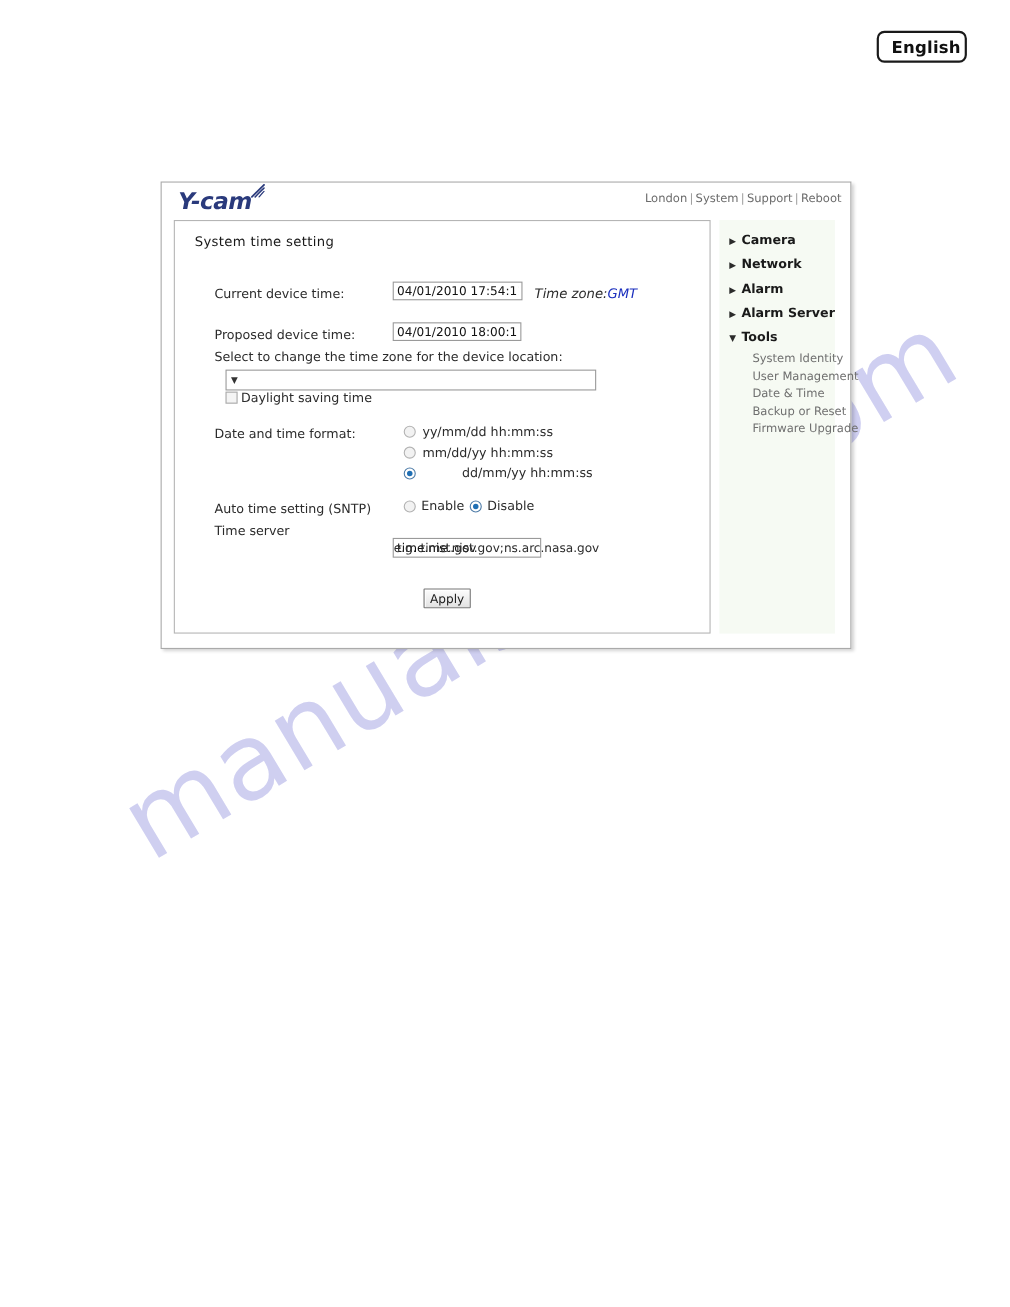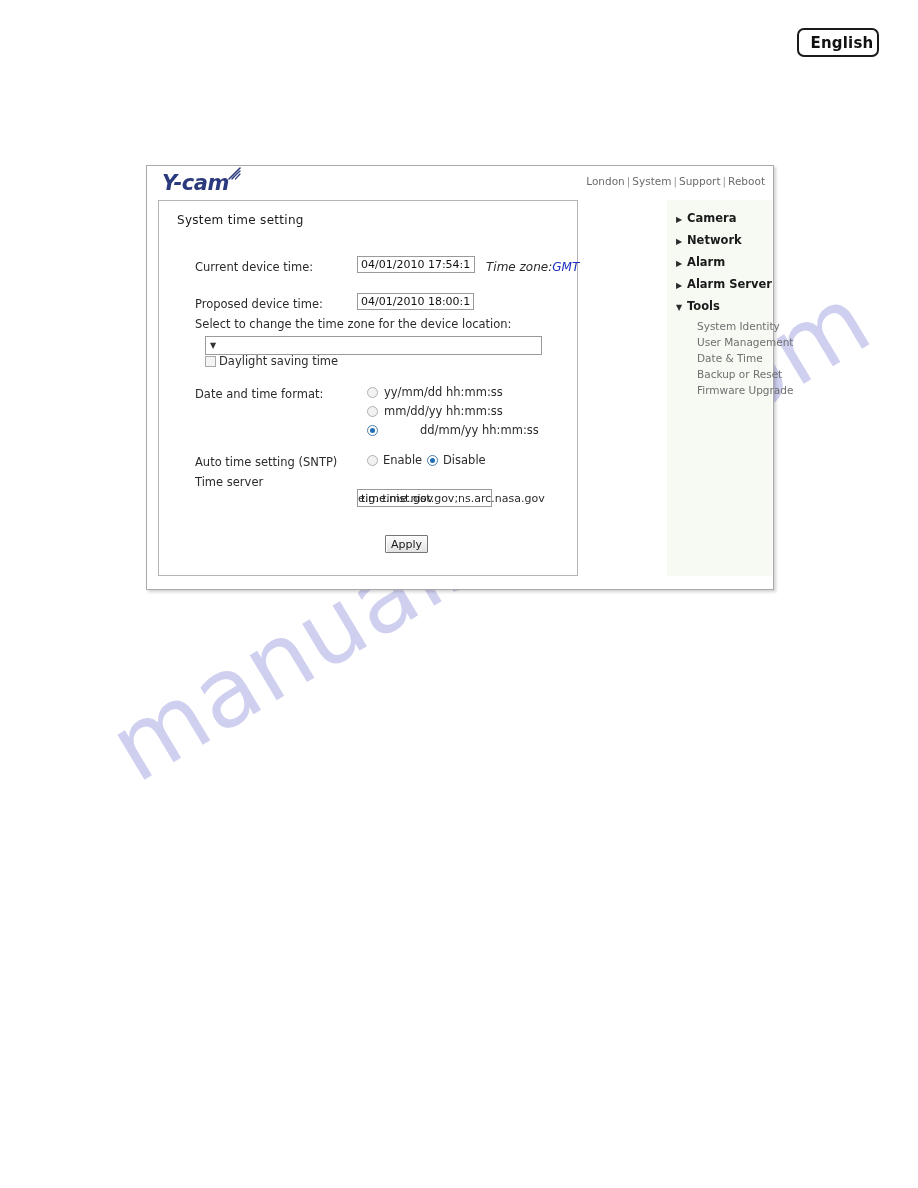--- a/index.html
+++ b/index.html
@@ -120,21 +120,21 @@
   #top-nav .nav-sep {
     color: #9a9a9a;
     padding: 0 2px;
   }
 
   
   #content-box {
     position: absolute;
     left: 11px;
     top: 34px;
-    width: 420px;
+    width: 488px;
     height: 376px;
     background: #ffffff;
     border: 1px solid #b5b5b5;
     box-sizing: border-box;
   }
 
   #section-title {
     position: absolute;
     left: 18px;
     top: 12px;
@@ -274,21 +274,21 @@
     display: flex;
     align-items: center;
     justify-content: center;
     cursor: pointer;
     font-family: "DejaVu Sans", "Liberation Sans", sans-serif;
   }
 
   
   #sidebar {
     position: absolute;
-    left: 520px;
+    left: 507px;
     top: 34px;
     width: 105px;
     height: 376px;
     background: #f6faf3;
     box-sizing: border-box;
   }
   .side-group {
     position: absolute;
     left: 9px;
     font-size: 11.5px;

